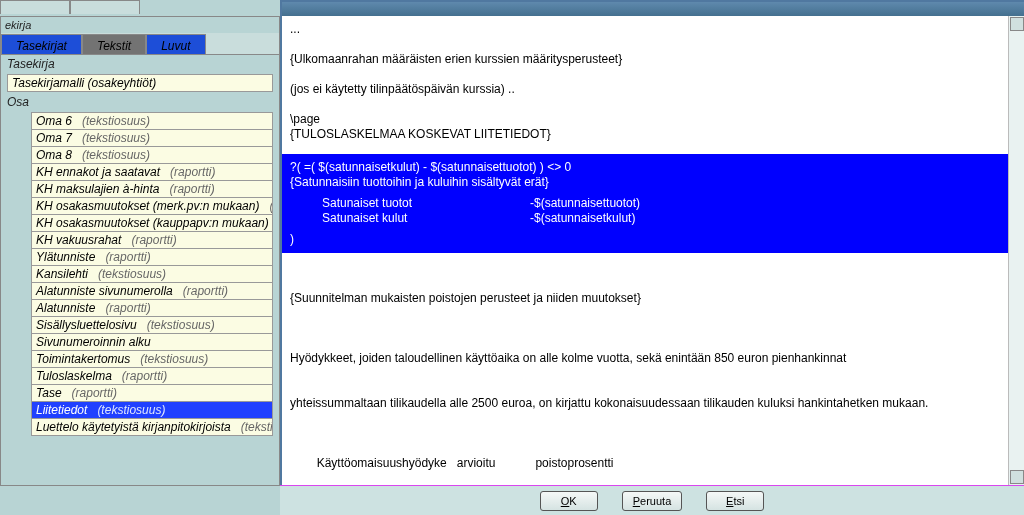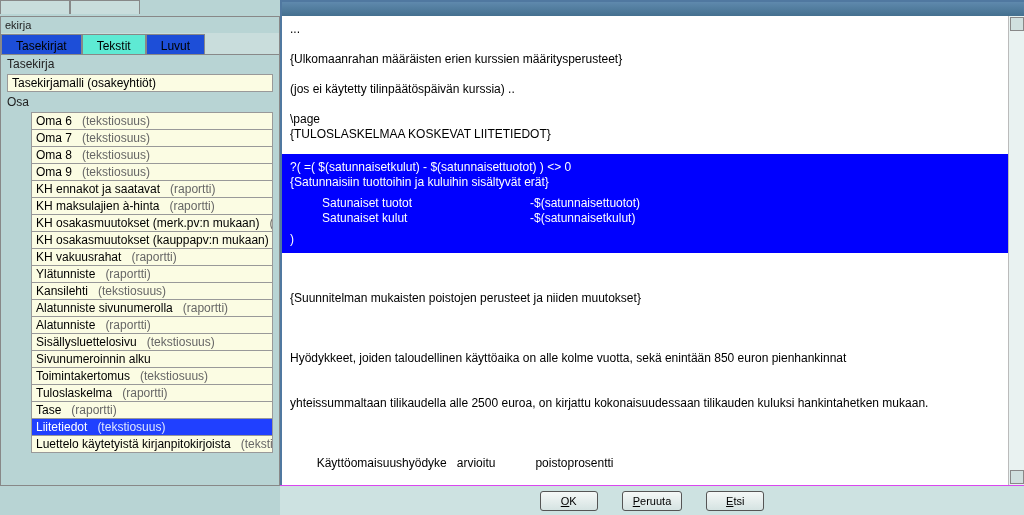--- a/index.html
+++ b/index.html
@@ -1,23 +1,23 @@
 <!DOCTYPE html>
 <html><head>
 <meta charset="utf-8">
 <style>
   * { box-sizing: border-box; font-family: Arial, sans-serif; }
   body { margin:0; padding:0; width:1024px; height:515px; background:#B8D4D4; overflow:hidden; font-size:11px; }
   .top-tab-strip { position:absolute; top:0; left:0; height:16px; width:280px; }
   .top-tab-strip .tt { float:left; width:70px; height:14px; background:#C9DDDC; border:1px solid #888; border-bottom:none;}
-  .panel-left { position:absolute; top:16px; left:0; width:280px; height:470px; background:#B8D4D4; border:1px solid #888;}
+  .panel-left { position:absolute; top:16px; left:0; width:280px; height:470px; background:#B8D4D4; border:1px solid #888;font-style:italic;}
   .left-header { padding:2px 4px; font-size:11px; color:#222; }
   .tabrow { height:22px; background:#C9DDDC; border-bottom:1px solid #888; display:flex;}
   .tab { padding:4px 14px 2px; border:1px solid #888; border-bottom:none; background:#1d4ed8; margin-top:1px; cursor:pointer; font-size:12px;}
-  .tab.active { background:#5eead4; font-weight:normal; }
+  .tab.active { background:#737373; font-weight:normal; }
   .section-label { padding:2px 6px; color:#222; font-size:12px;}
   .field { margin:1px 6px; background:#FBFCE3; border:1px solid #999; padding:1px 4px; font-size:12px; white-space:nowrap; overflow:hidden;}
   .list { margin:1px 6px 0 6px; }
   .list-item { background:#FBFCE3; border:1px solid #999; border-top:none; padding:1px 4px; font-size:12px; white-space:nowrap; cursor:pointer; overflow:hidden;margin-left:24px;}
   .list-item:first-child { border-top:1px solid #999;}
   .list-item.selected { background:#2040FF; color:#fff;}
   .sub { color:#666; margin-left:10px;}
   .list-item.selected .sub { color:#dfe6ff;}
   .panel-right { position:absolute; top:0; left:280px; width:744px; height:515px; background:#fff; border:2px solid #5078A0; border-right:none;}
   .right-titlebar { height:14px; background:linear-gradient(#5F89AD,#44708F); }
@@ -47,21 +47,20 @@
     <div class="tab active">Tekstit</div>
     <div class="tab">Luvut</div>
   </div>
   <div class="section-label">Tasekirja</div>
   <div class="field">Tasekirjamalli (osakeyhtiöt)</div>
   <div class="section-label">Osa</div>
   <div class="list" id="osa-list">
       <div class="list-item"><span>Oma 6</span><span class="sub">(tekstiosuus)</span></div>
       <div class="list-item"><span>Oma 7</span><span class="sub">(tekstiosuus)</span></div>
       <div class="list-item"><span>Oma 8</span><span class="sub">(tekstiosuus)</span></div>
-      <div class="list-item"><span>Oma 9</span><span class="sub">(tekstiosuus)</span></div>
       <div class="list-item"><span>KH ennakot ja saatavat</span><span class="sub">(raportti)</span></div>
       <div class="list-item"><span>KH maksulajien à-hinta</span><span class="sub">(raportti)</span></div>
       <div class="list-item"><span>KH osakasmuutokset (merk.pv:n mukaan)</span><span class="sub">(raportti)</span></div>
       <div class="list-item"><span>KH osakasmuutokset (kauppapv:n mukaan)</span><span class="sub">(raportti)</span></div>
       <div class="list-item"><span>KH vakuusrahat</span><span class="sub">(raportti)</span></div>
       <div class="list-item"><span>Ylätunniste</span><span class="sub">(raportti)</span></div>
       <div class="list-item"><span>Kansilehti</span><span class="sub">(tekstiosuus)</span></div>
       <div class="list-item"><span>Alatunniste sivunumerolla</span><span class="sub">(raportti)</span></div>
       <div class="list-item"><span>Alatunniste</span><span class="sub">(raportti)</span></div>
       <div class="list-item"><span>Sisällysluettelosivu</span><span class="sub">(tekstiosuus)</span></div>

